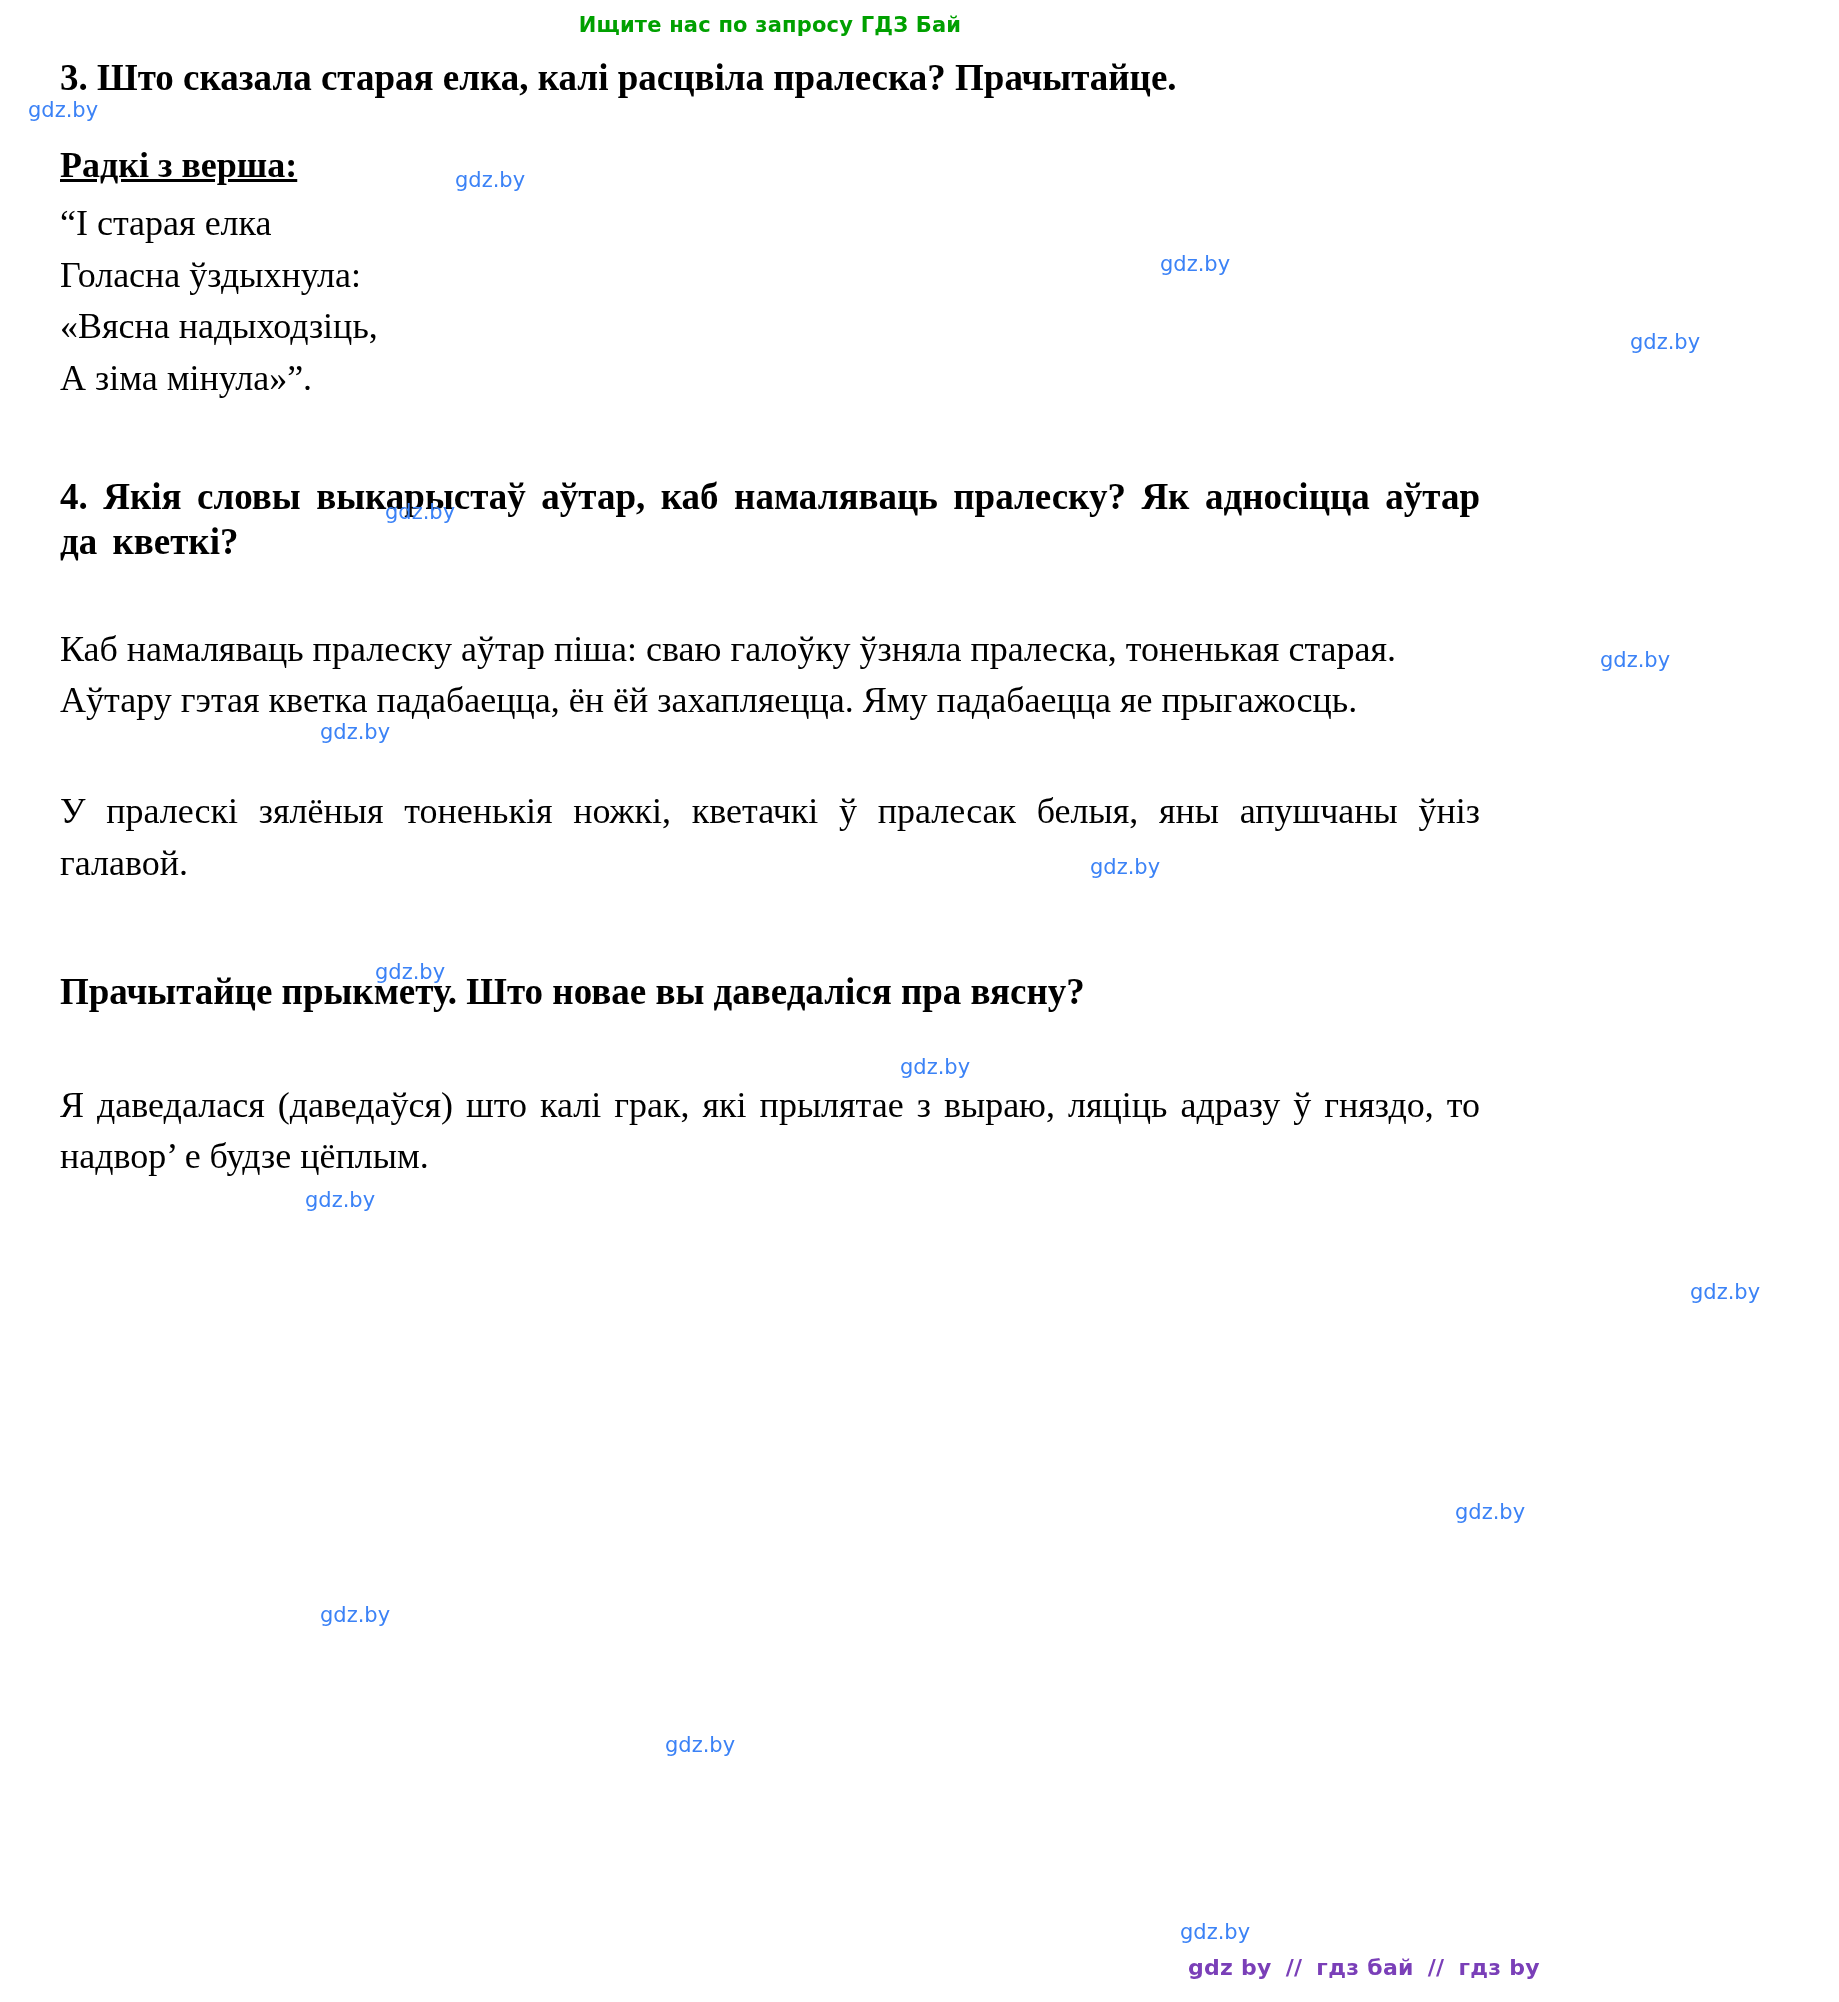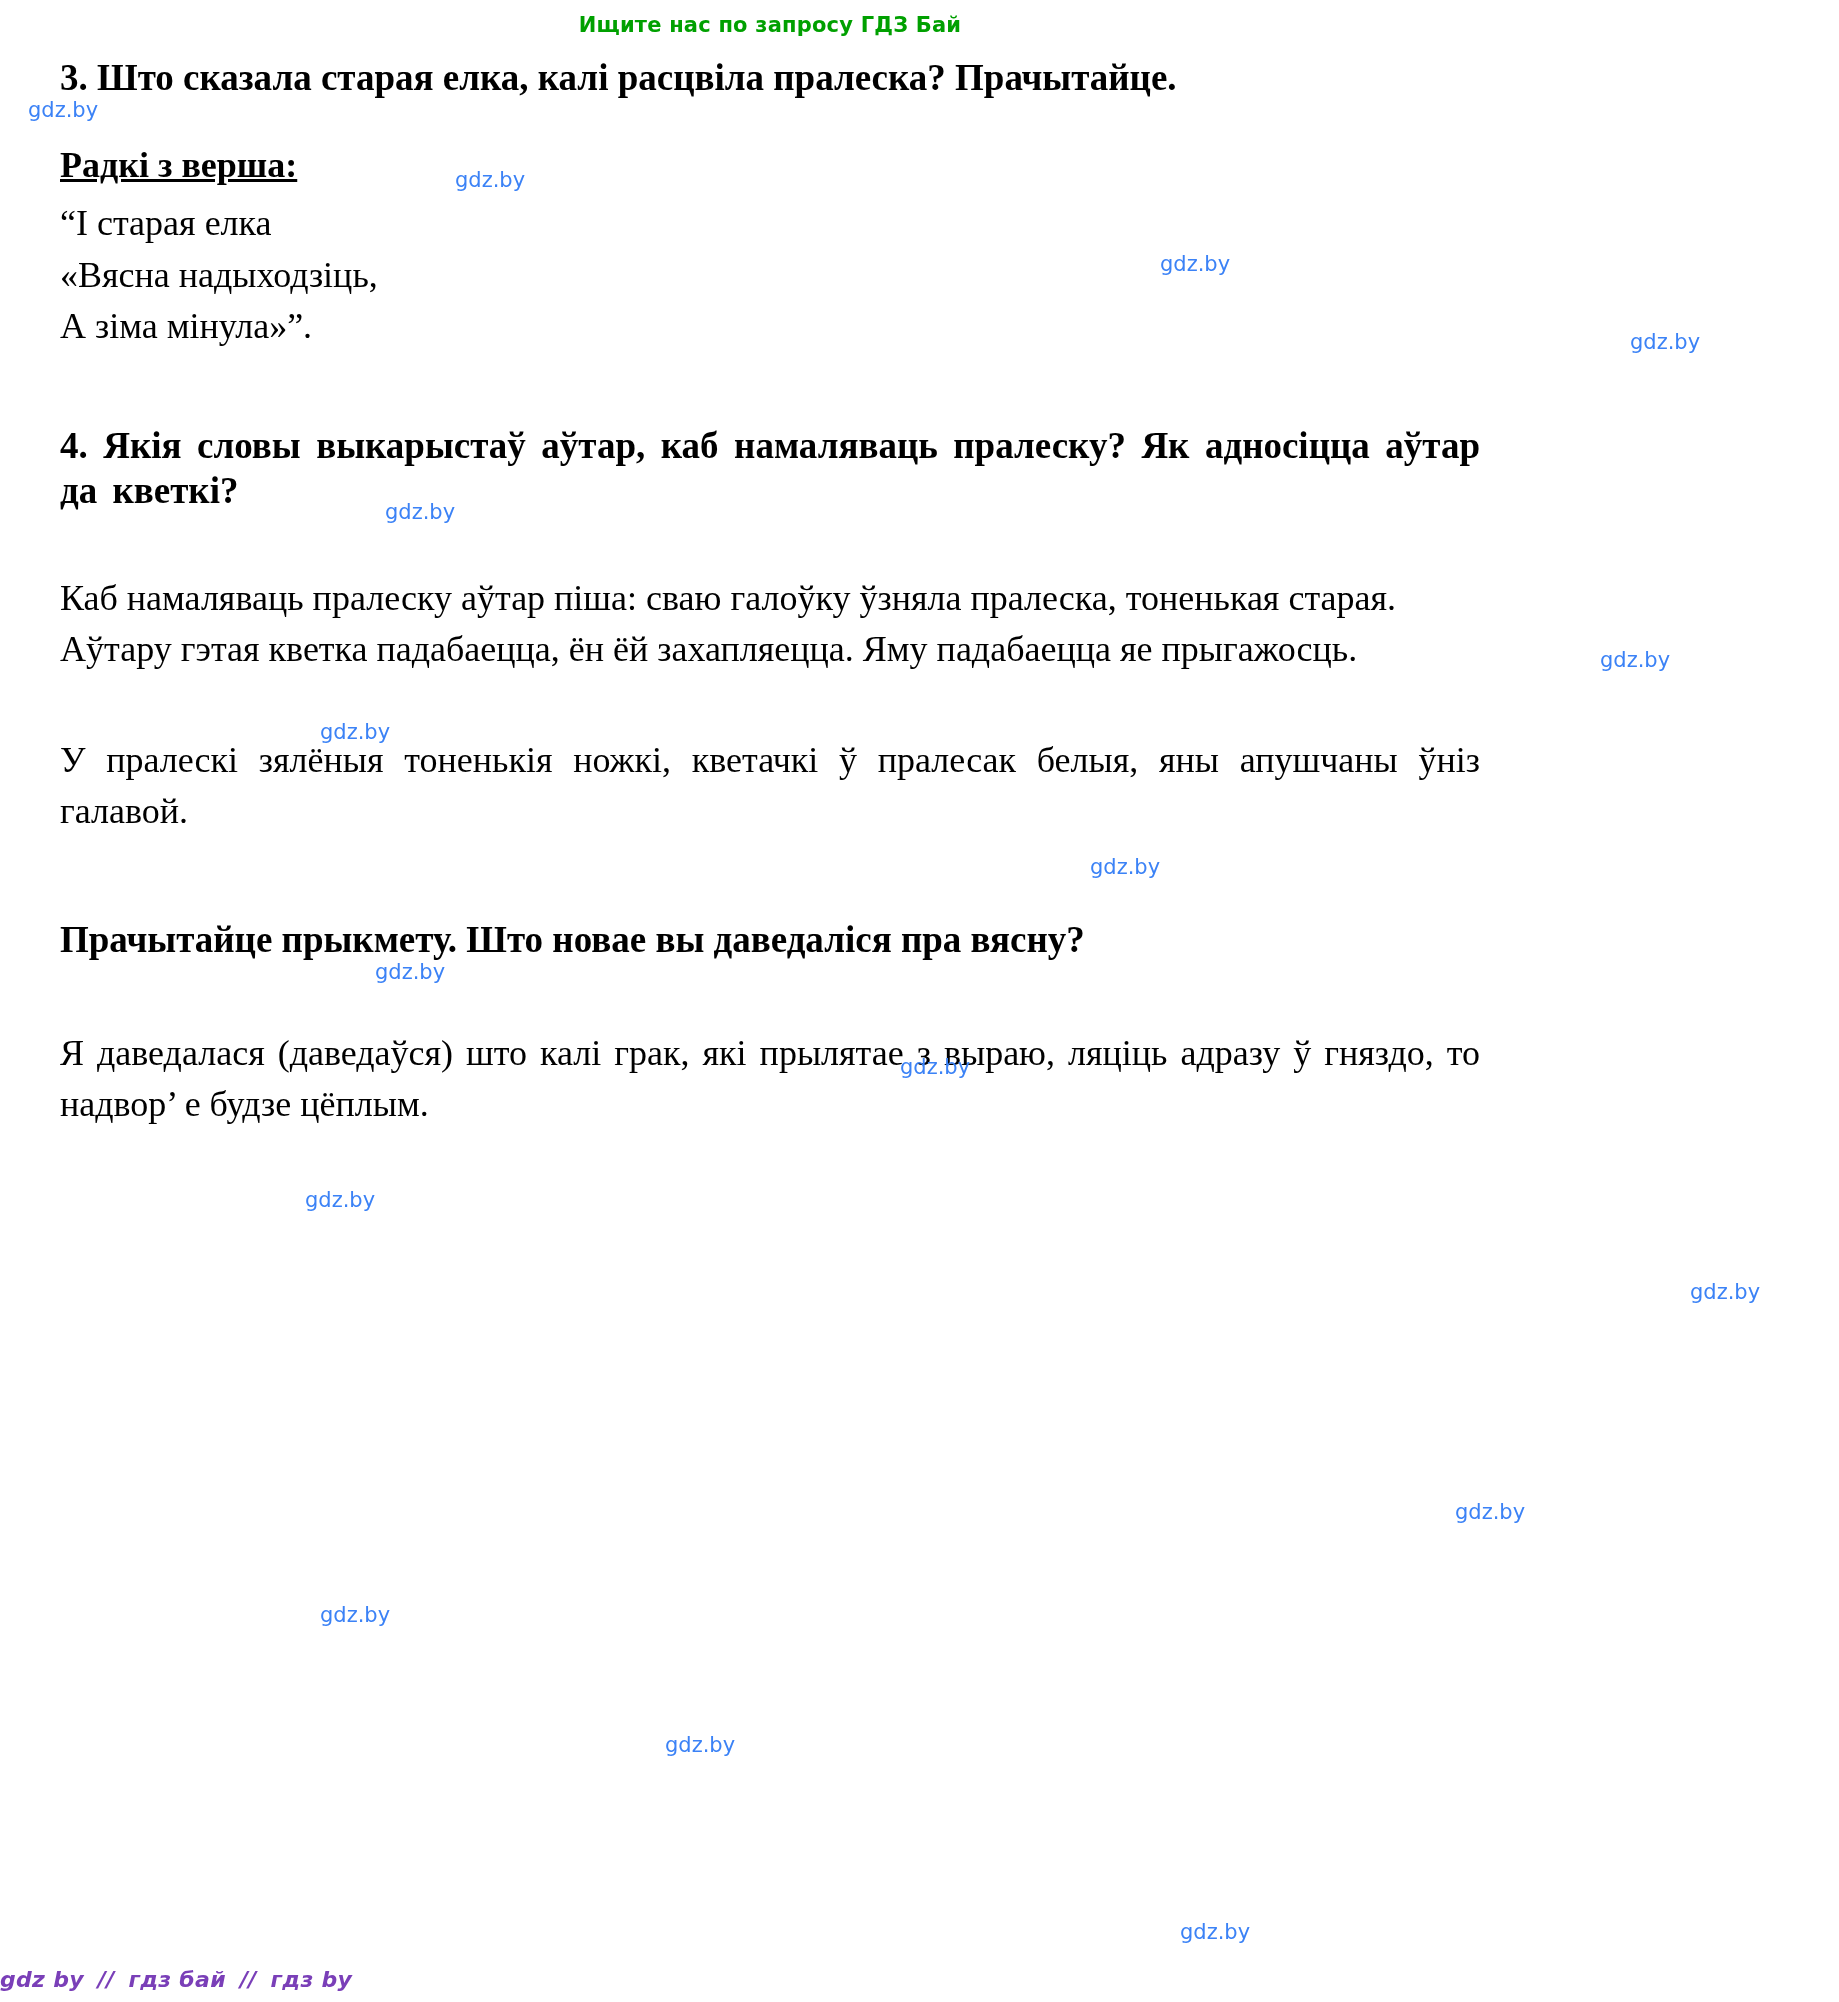--- a/index.html
+++ b/index.html
@@ -77,47 +77,47 @@
     font-family: "DejaVu Sans", sans-serif;
     font-size: 21px;
     color: #3b82f6;
     white-space: nowrap;
     pointer-events: none;
   }
   .footer {
     position: absolute;
     left: 0;
     right: 0;
-    bottom: 10px;
-    text-align: left;
+    bottom: 22px;
+    text-align: right;
     font-family: "DejaVu Sans", sans-serif;
     font-weight: bold;
     font-size: 22px;
     color: #7a3fb8;
     letter-spacing: 0.3px;
-    font-style: italic;
   }
   .footer span { color: #7a3fb8; }
   .footer .sep { color: #7a3fb8; font-weight: bold; padding: 0 6px; }
 </style>
 </head>
 <body>
 
 <div class="page">
 
   <div class="top-banner">Ищите нас по запросу ГДЗ Бай</div>
 
   <div class="content">
 
     <div class="q-head">3.  Што сказала старая елка, калі расцвіла пралеска? Прачытайце.</div>
 
     <div class="subhead">Радкі з верша:</div>
 
     <div class="verse">
       <div>“І старая елка</div>
+      <div>Голасна ўздыхнула:</div>
       <div>«Вясна надыходзіць,</div>
       <div>А зіма мінула»”.</div>
     </div>
 
     <div class="q-head spaced block-gap-1">4.   Якія словы выкарыстаў аўтар, каб намаляваць пралеску? Як адносіцца аўтар да кветкі?</div>
 
     <div class="para block-gap-2">Каб намаляваць пралеску аўтар піша: сваю галоўку ўзняла пралеска, тоненькая старая.</div>
     <div class="para block-gap-3">Аўтару гэтая кветка падабаецца, ён ёй захапляецца. Яму падабаецца яе прыгажосць.</div>
 
 

